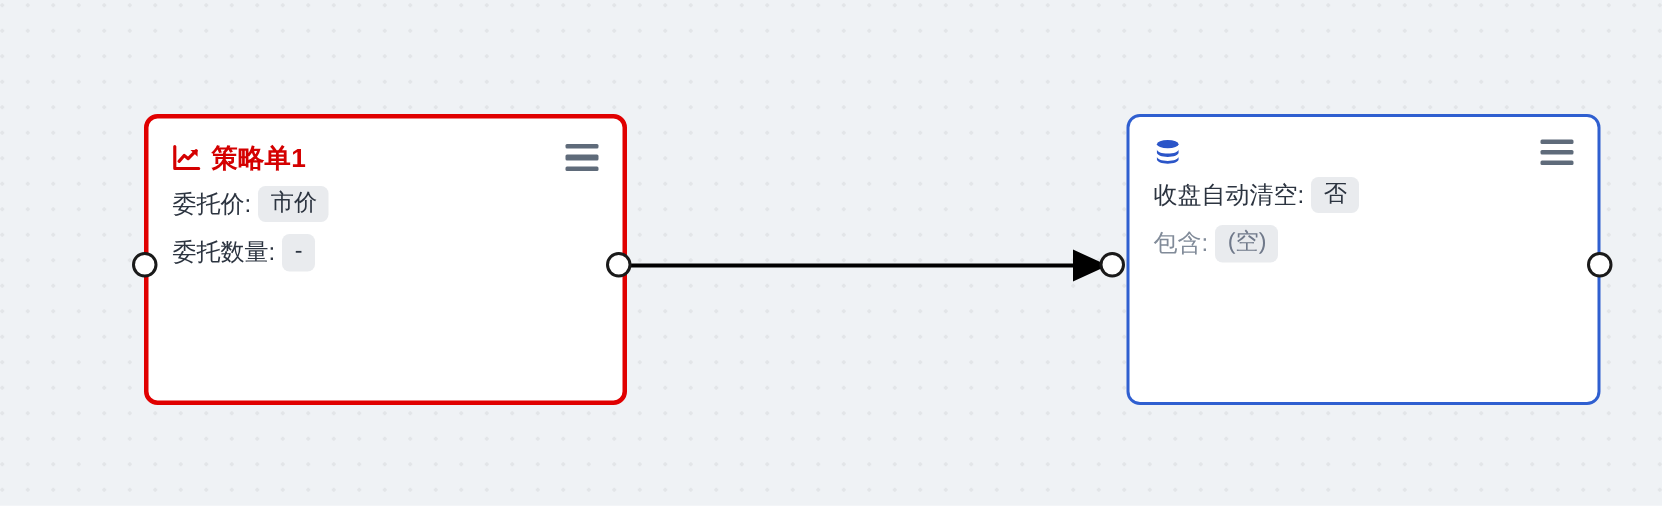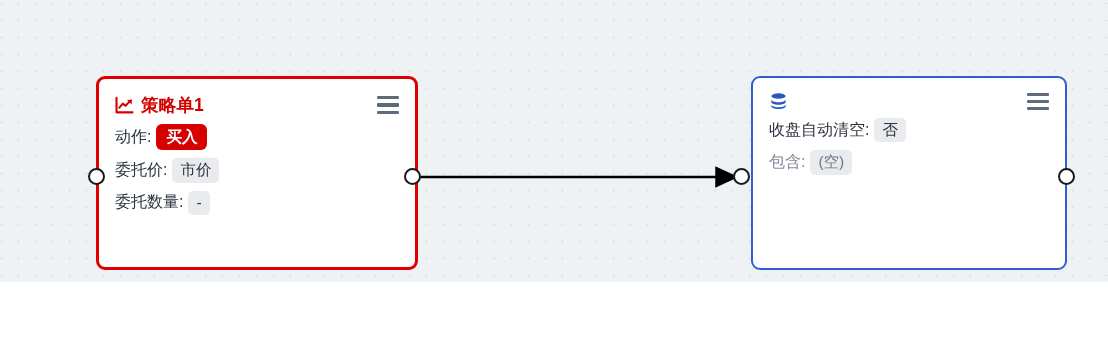--- a/index.html
+++ b/index.html
@@ -10,21 +10,21 @@
     width: 1108px;
     height: 337px;
     overflow: hidden;
     font-family: "Liberation Sans", "DejaVu Sans", sans-serif;
   }
 
   
   #canvas {
     position: relative;
     width: 1108px;
-    height: 282px;
+    height: 337px;
     background-color: #eff2f5;
     background-image:
       radial-gradient(rgba(0,0,0,0.055) 1.1px, transparent 1.2px);
     background-size: 17px 17px;
     background-position: 10px 12px;
     box-sizing: border-box;
   }
 
   
   #edge-layer {
@@ -180,24 +180,20 @@
           </svg>
           <span class="node-title title-strategy">策略单1</span>
         </div>
         <div class="menu-btn">
           <span></span>
           <span></span>
           <span></span>
         </div>
       </div>
 
-      <div class="field-row">
-        <span class="field-label">动作:</span>
-        <span class="chip chip-red">买入</span>
-      </div>
 
       <div class="field-row">
         <span class="field-label">委托价:</span>
         <span class="chip chip-grey">市价</span>
       </div>
 
       <div class="field-row">
         <span class="field-label">委托数量:</span>
         <span class="chip chip-grey">-</span>
       </div>

